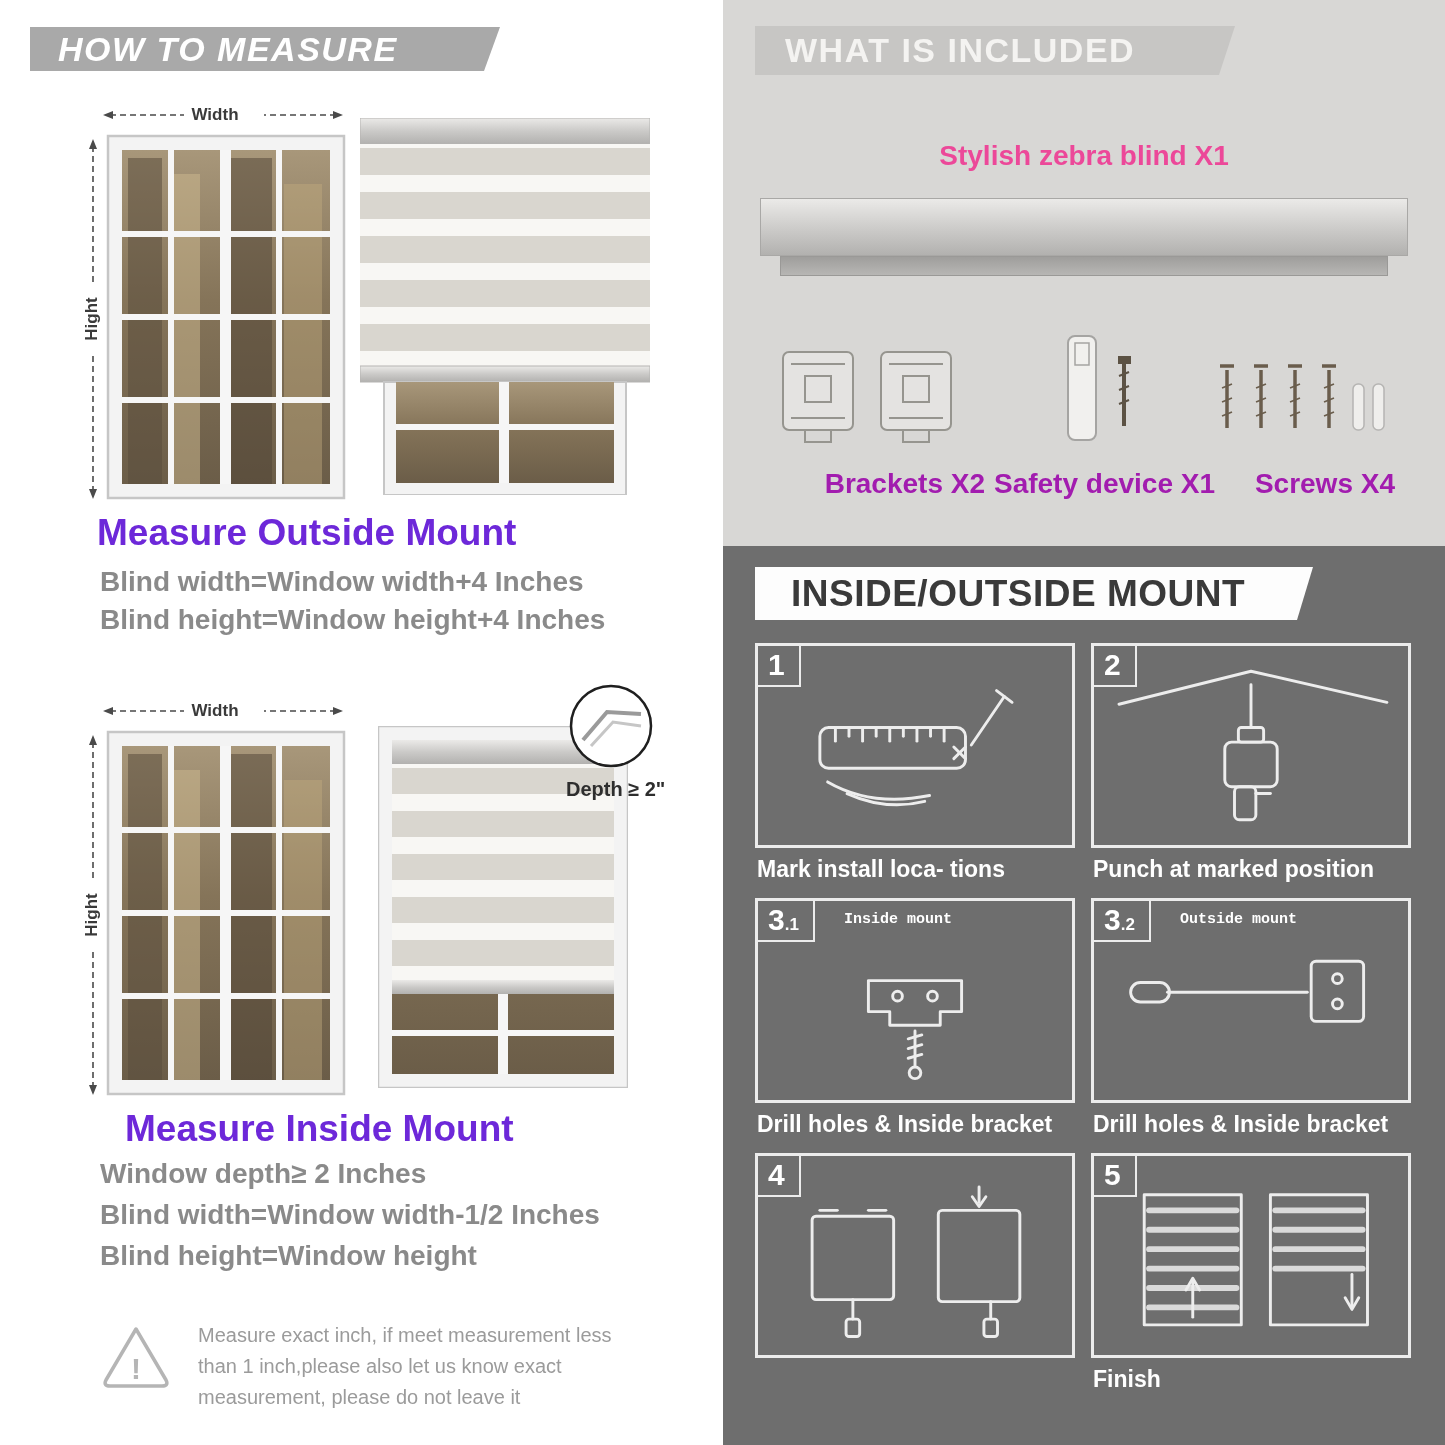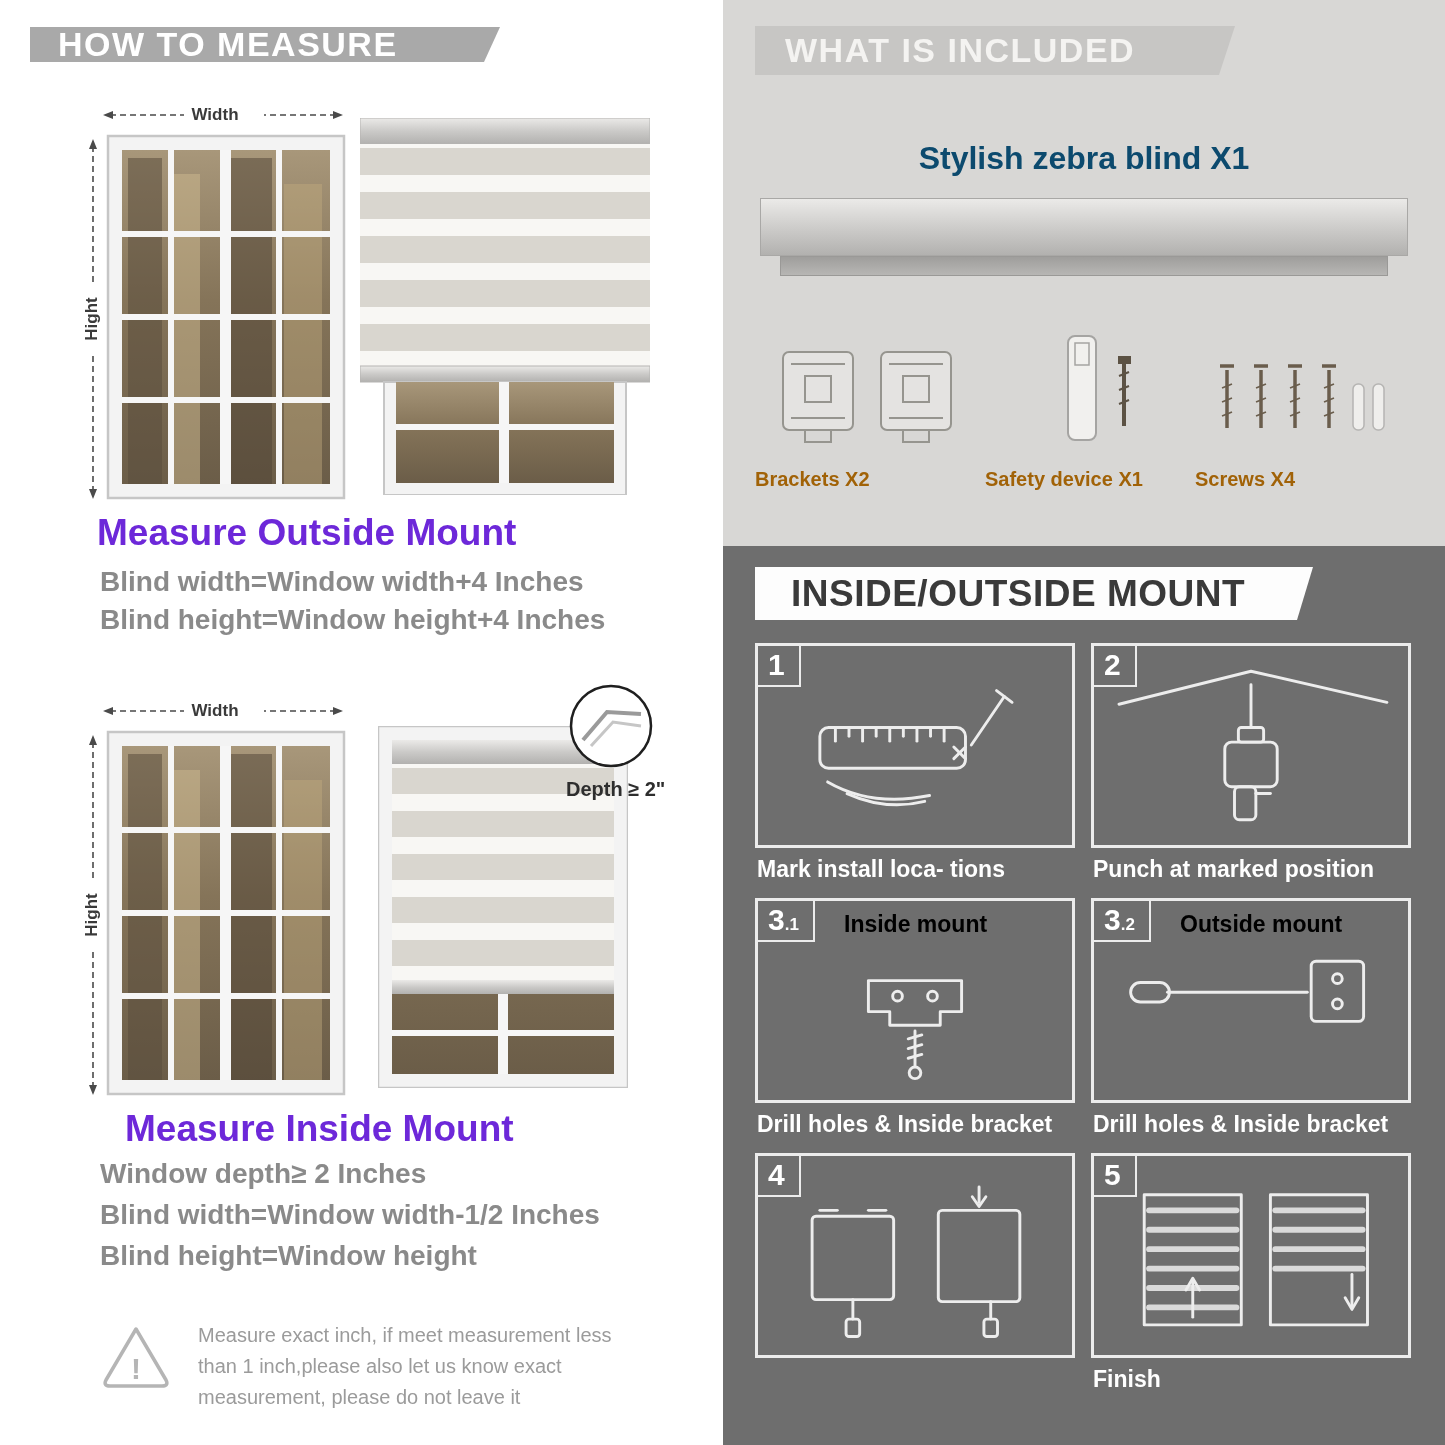--- a/index.html
+++ b/index.html
@@ -3,23 +3,23 @@
 <meta charset="utf-8">
 <style>
   * { margin:0; padding:0; box-sizing:border-box; }
   html,body { background:#ffffff; }
   body { width:1445px; height:1445px; font-family:"Liberation Sans", sans-serif; }
   #root { position:relative; width:1445px; height:1445px; background:#ffffff; overflow:hidden; }
   .abs { position:absolute; }
 
   
   .banner { display:flex; align-items:center; font-weight:bold; white-space:nowrap; }
-  .howto-banner { left:30px; top:27px; width:470px; height:35px; background:#a9a9a9; color:#ffffff;
+  .howto-banner { left:30px; top:27px; width:470px; height:44px; background:#a9a9a9; color:#ffffff;
     font-size:34px; letter-spacing:1.5px; padding-left:28px;
-    clip-path:polygon(0 0,100% 0,calc(100% - 16px) 100%,0 100%); }
+    clip-path:polygon(0 0,100% 0,calc(100% - 16px) 100%,0 100%);font-style:italic; }
   .included-banner { left:755px; top:26px; width:480px; height:49px; background:#c7c6c4; color:#f4f3f1;
     font-size:34px; letter-spacing:1.5px; padding-left:30px;
     clip-path:polygon(0 0,100% 0,calc(100% - 16px) 100%,0 100%); }
   .mount-banner { left:755px; top:567px; width:558px; height:53px; background:#fdfdfd; color:#3a3a3a;
     font-size:37px; letter-spacing:0.5px; padding-left:36px;
     clip-path:polygon(0 0,100% 0,calc(100% - 16px) 100%,0 100%); }
 
   
   .heading { font-size:37px; font-weight:bold; color:#6d28d9; white-space:nowrap; }
   .formula { font-size:28px; font-weight:bold; color:#8a8a8a; white-space:nowrap; }
@@ -29,35 +29,35 @@
     font-size:17px; font-weight:bold; color:#3a3a3a; transform:rotate(-90deg); }
   .depth-label { font-size:20px; font-weight:bold; color:#2e2e2e; white-space:nowrap; }
   .warn-text { font-size:20px; color:#9b9b9b; line-height:1.55;margin-left:16px; }
   .warn-bang { position:absolute; left:0; right:0; top:30px; text-align:center;
     font-size:30px; font-weight:bold; color:#b5b5b5; }
 
   
   .included-bg { left:723px; top:0; width:722px; height:546px; background:#d8d7d5; }
   .dark-bg { left:723px; top:546px; width:722px; height:899px; background:#6e6e6e; }
   .blind-label { left:723px; top:140px; width:722px; text-align:center;
-    font-size:32px; font-weight:bold; color:#0c4a6e; }
+    font-size:28px; font-weight:bold; color:#ec4899; }
   .headrail-main { left:760px; top:198px; width:648px; height:58px;
     background:linear-gradient(180deg,#ebeae8 0%,#cbcac8 55%,#b2b1af 100%);
     border:1px solid #a9a8a6; }
   .headrail-lip { left:780px; top:256px; width:608px; height:20px;
     background:linear-gradient(180deg,#9f9e9c 0%,#b7b6b4 100%); border:1px solid #9a9997; }
-  .part-label { font-size:20px; font-weight:bold; color:#a16207; text-align:left; }
+  .part-label { font-size:28px; font-weight:bold; color:#a21caf; text-align:right; }
 
   
   .panel { position:absolute; width:320px; height:205px; border:3px solid #ececec; background:#6e6e6e; }
   .stepnum { position:absolute; top:0; left:0; padding:2px 14px 4px 10px;
     border-right:2px solid #ececec; border-bottom:2px solid #ececec;
     color:#ffffff; font-size:30px; font-weight:bold; line-height:1.1; }
   .stepnum .sub { font-size:17px; font-weight:bold; }
-  .ptitle { position:absolute; top:10px; left:86px; color:#000000; font-size:23px; font-weight:bold; white-space:nowrap; }
+  .ptitle { position:absolute; top:10px; left:86px; color:#ffffff; font-size:15px; font-weight:bold; white-space:nowrap;font-family:Liberation Mono, monospace; }
   .pcap { position:absolute; width:330px; color:#ffffff; font-size:23px; font-weight:bold; white-space:nowrap; }
   .ill { position:absolute; left:0; top:0; width:314px; height:199px; }
 </style>
 </head>
 <body>
 
 <div id="root">
 
   <svg width="0" height="0" style="position:absolute" aria-hidden="true">
     <defs>

